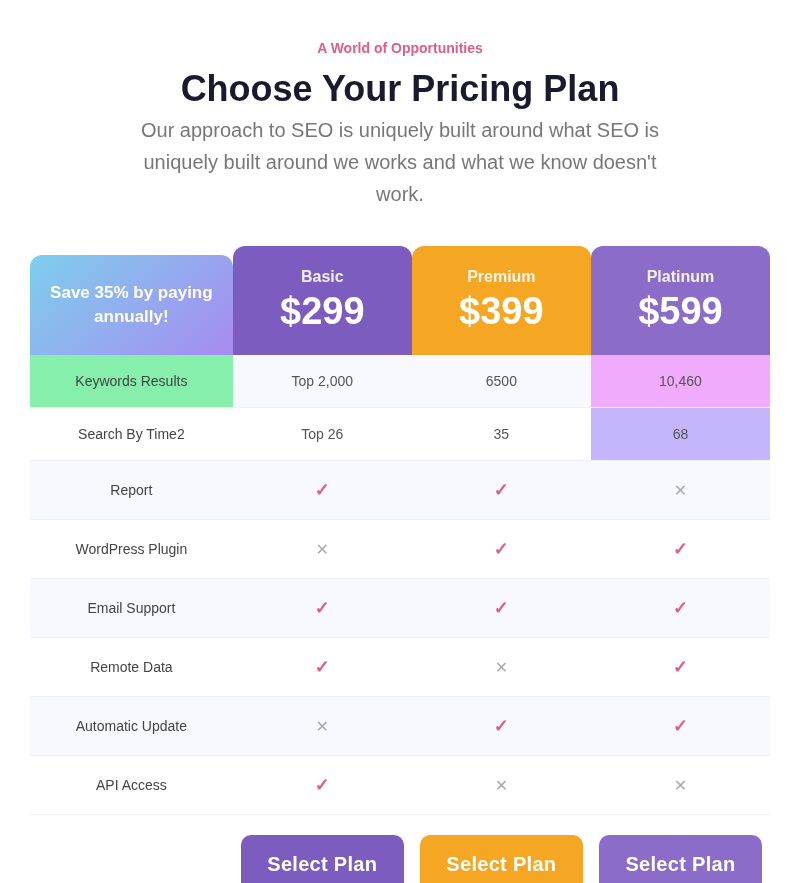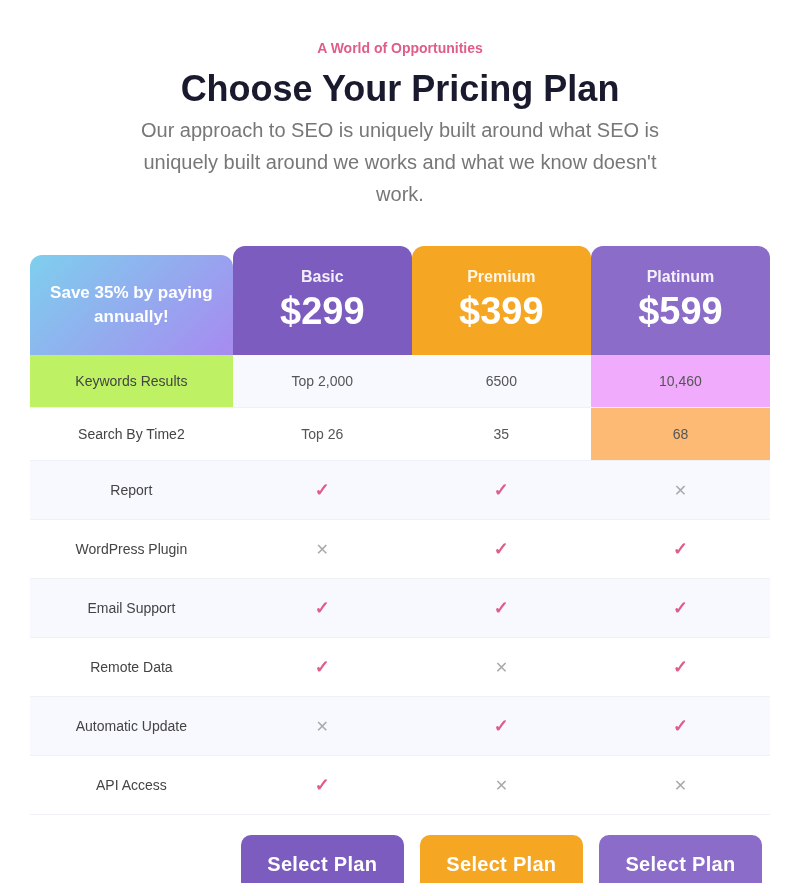--- a/index.html
+++ b/index.html
@@ -216,30 +216,30 @@
           <div class="plan-header platinum">
             <div class="plan-name">Platinum</div>
             <div class="plan-price">$599</div>
           </div>
         </td>
       </tr>
     </thead>
     <tbody id="features-body">
 
     <tr class="feature-row" style="background: rgb(248, 248, 255);">
-      <td class="feature-label" style="background:#bef264;">Keywords Results</td>
+      <td class="feature-label" style="background:#86efac;">Keywords Results</td>
       <td style="background:#f8f8ff;"><span class="value-text">Top 2,000</span></td>
       <td style="background:#f8f8ff;"><span class="value-text">6500</span></td>
       <td style="background:#f0abfc;"><span class="value-text">10,460</span></td>
     </tr>
         <tr class="feature-row" style="background: rgb(255, 255, 255);">
       <td class="feature-label" style="background:#fff;">Search By Time2</td>
       <td style="background:#fff;"><span class="value-text">Top 26</span></td>
       <td style="background:#fff;"><span class="value-text">35</span></td>
-      <td style="background:#fdba74;"><span class="value-text">68</span></td>
+      <td style="background:#c4b5fd;"><span class="value-text">68</span></td>
     </tr>
         <tr class="feature-row" style="background: rgb(248, 248, 255);">
       <td class="feature-label" style="background:#f8f8ff;">Report</td>
       <td style="background:#f8f8ff;"><span class="check">✓</span></td>
       <td style="background:#f8f8ff;"><span class="check">✓</span></td>
       <td style="background:#f8f8ff;"><span class="cross">✕</span></td>
     </tr>
         <tr class="feature-row" style="background: rgb(255, 255, 255);">
       <td class="feature-label" style="background:#fff;">WordPress Plugin</td>
       <td style="background:#fff;"><span class="cross">✕</span></td>

